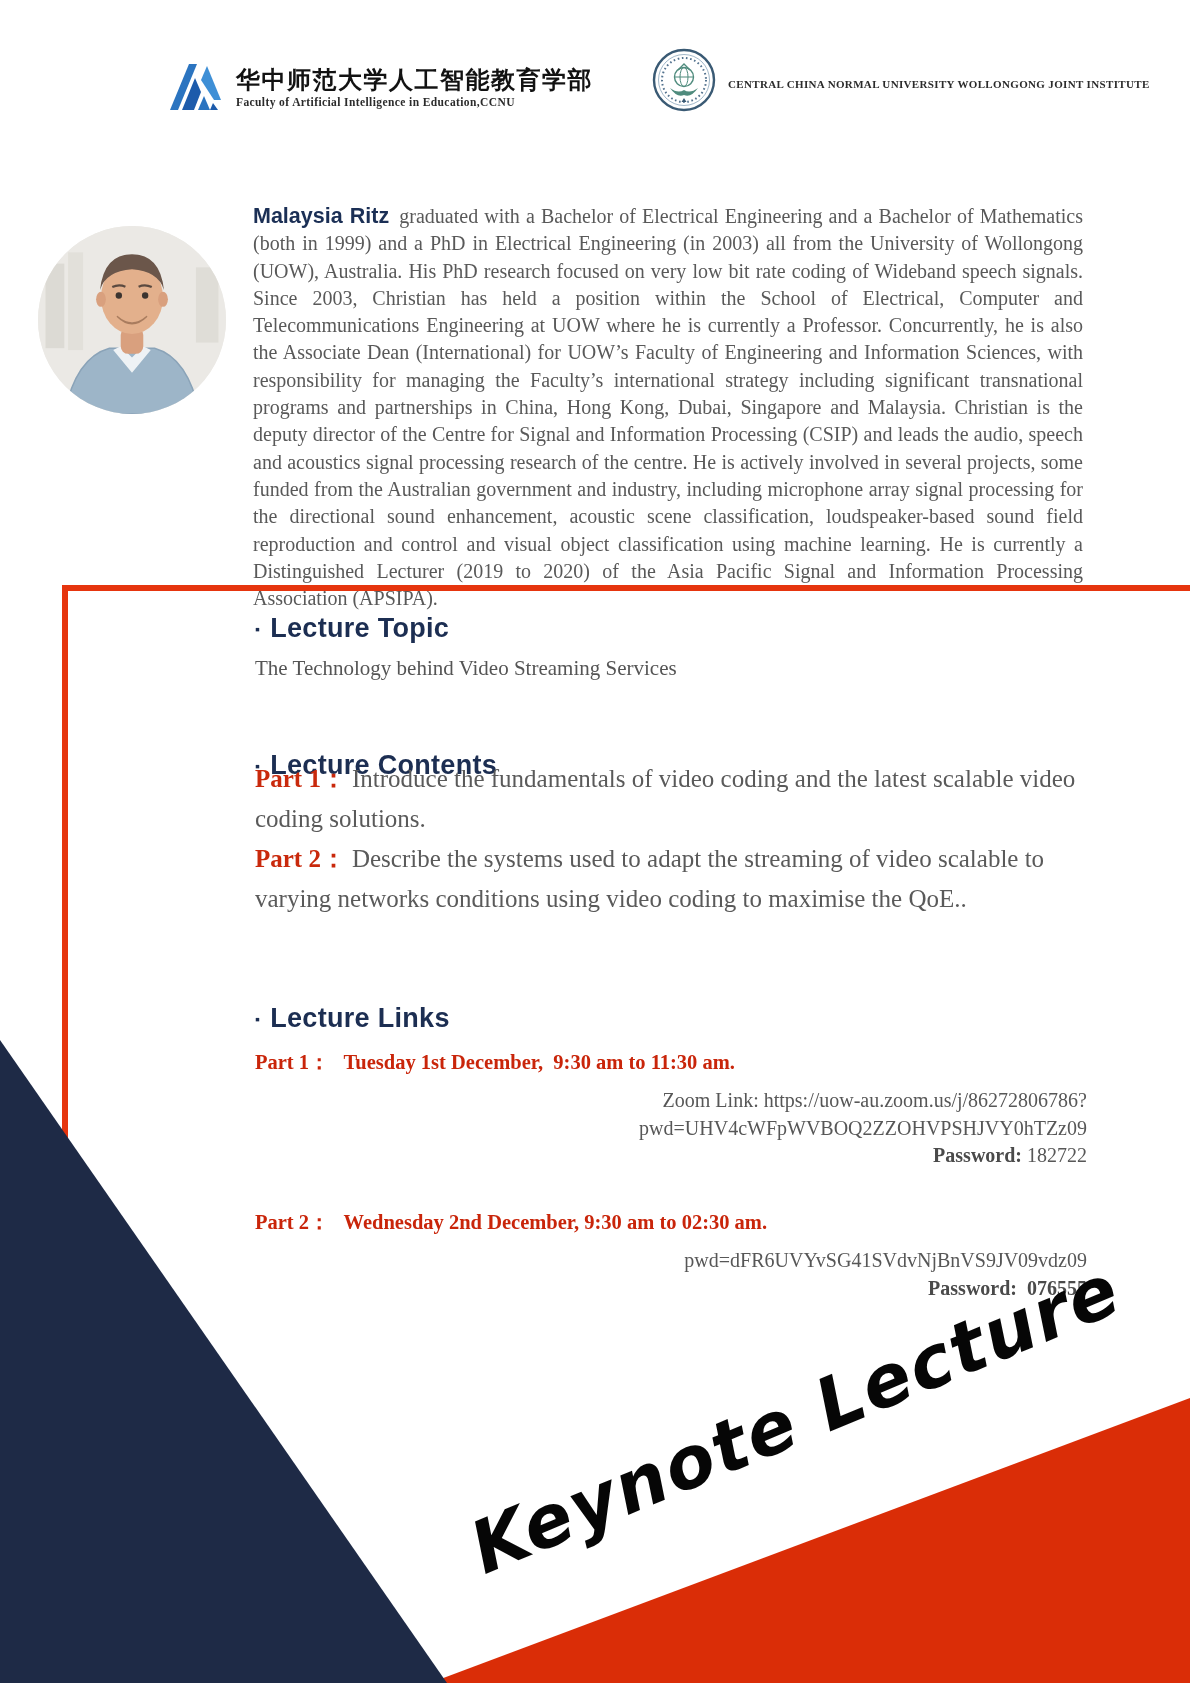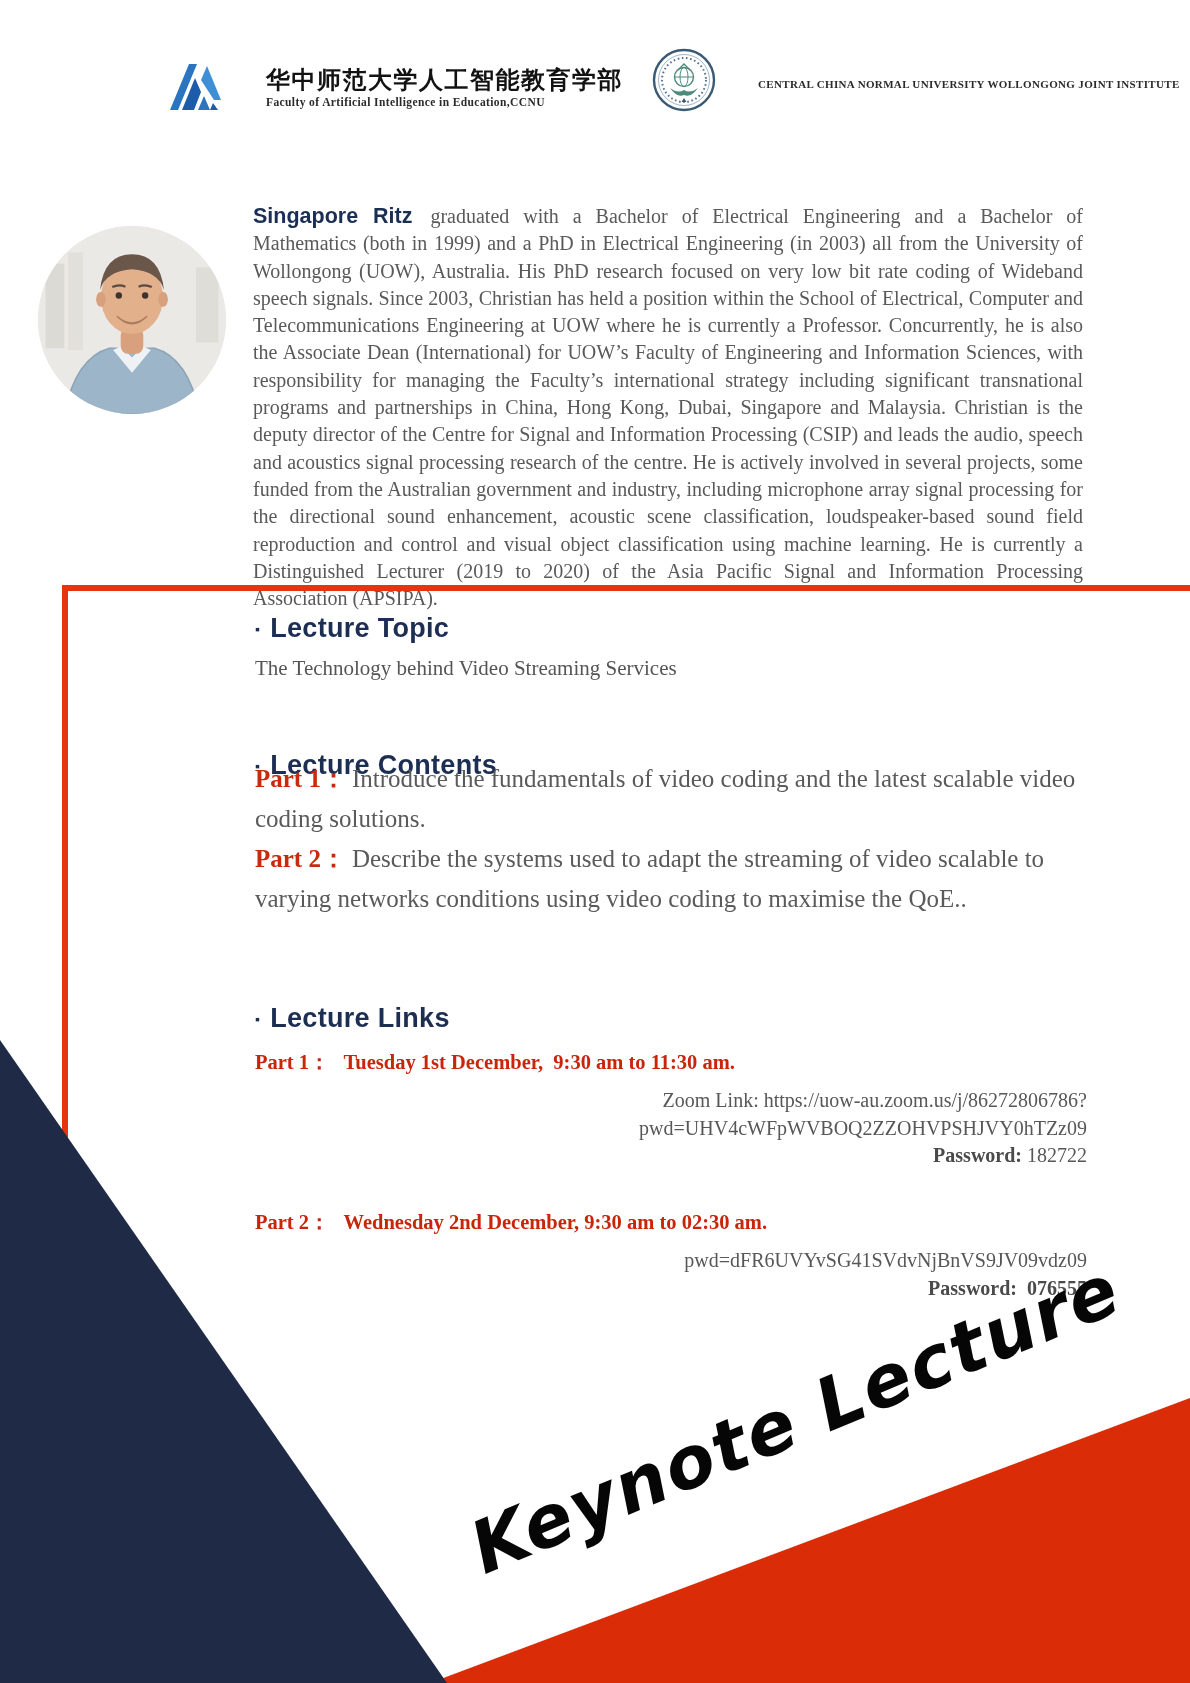--- a/index.html
+++ b/index.html
@@ -4,21 +4,21 @@
 <style>
   html,body{margin:0;padding:0;}
   body{
     width:1190px;height:1683px;position:relative;overflow:hidden;background:#ffffff;
     font-family:"Liberation Serif", serif;
   }
   
   .logo{position:absolute;display:flex;align-items:center;gap:12px;}
   .logo1{left:168px;top:58px;}
   .logo2{left:652px;top:48px;}
-  .logo-text{display:flex;flex-direction:column;margin-left:30px;}
+  .logo-text{display:flex;flex-direction:column;}
   .logo1 .cn{font-family:"Liberation Sans",sans-serif;font-weight:700;font-size:24px;color:#121212;letter-spacing:1.5px;line-height:28px;}
   .logo1 .en{font-family:"Liberation Serif",serif;font-weight:700;font-size:11.5px;color:#2b2b2b;letter-spacing:0.4px;margin-top:2px;}
   .logo2 .cn{font-family:"Liberation Serif",serif;font-weight:700;font-size:24px;color:#151515;letter-spacing:1px;line-height:28px;}
   .logo2 .en{font-family:"Liberation Serif",serif;font-weight:700;font-size:11px;color:#2b2b2b;letter-spacing:0.35px;margin-top:3px;}
   
   .photo{position:absolute;left:38px;top:226px;width:188px;height:188px;border-radius:50%;overflow:hidden;background:#eceae6;}
   .bio{position:absolute;left:253px;top:183px;width:830px;
        font-size:20px;line-height:27.3px;color:#595959;text-align:justify;}
   .bio-name{font-family:"Liberation Sans",sans-serif;font-weight:700;font-size:21.5px;color:#1b2f55;margin-right:4px;}
   
@@ -110,21 +110,21 @@
     <path d="M33 34 Q35 15 50 15 Q65 15 67 34 Q64 24 50 23 Q36 24 33 34 Z" fill="#6b564a"></path>
     <circle cx="43" cy="37" r="1.7" fill="#3c3430"></circle>
     <circle cx="57" cy="37" r="1.7" fill="#3c3430"></circle>
     <path d="M39.5 32.5 Q43 30.8 46.5 32.3" fill="none" stroke="#5b4a40" stroke-width="1.2"></path>
     <path d="M53.5 32.3 Q57 30.8 60.5 32.5" fill="none" stroke="#5b4a40" stroke-width="1.2"></path>
     <path d="M42 48 Q50 56 58 48 Q54 51.5 50 51.5 Q46 51.5 42 48 Z" fill="#ffffff" stroke="#a97c5e" stroke-width="0.7"></path>
   </svg>
 </div>
 
 <p class="bio">
-  <span class="bio-name">Singapore Ritz</span>
+  <span class="bio-name">Malaysia Ritz</span>
   <span>graduated with a Bachelor of Electrical Engineering and a Bachelor of Mathematics (both in 1999) and a PhD in Electrical Engineering (in 2003) all from the University of Wollongong (UOW), Australia. His PhD research focused on very low bit rate coding of Wideband speech signals. Since 2003, Christian has held a position within the School of Electrical, Computer and Telecommunications Engineering at UOW where he is currently a Professor. Concurrently, he is also the Associate Dean (International) for UOW’s Faculty of Engineering and Information Sciences, with responsibility for managing the Faculty’s international strategy including significant transnational programs and partnerships in China, Hong Kong, Dubai, Singapore and Malaysia. Christian is the deputy director of the Centre for Signal and Information Processing (CSIP) and leads the audio, speech and acoustics signal processing research of the centre. He is actively involved in several projects, some funded from the Australian government and industry, including microphone array signal processing for the directional sound enhancement, acoustic scene classification, loudspeaker-based sound field reproduction and control and visual object classification using machine learning. He is currently a Distinguished Lecturer (2019 to 2020) of the Asia Pacific Signal and Information Processing Association (APSIPA).</span>
 </p>
 
 <div class="frame"></div>
 
 <div class="heading h-topic">
   <span class="bullet">▪</span><span>Lecture Topic</span>
 </div>
 <div class="block topic-text">The Technology behind Video Streaming Services</div>
 

